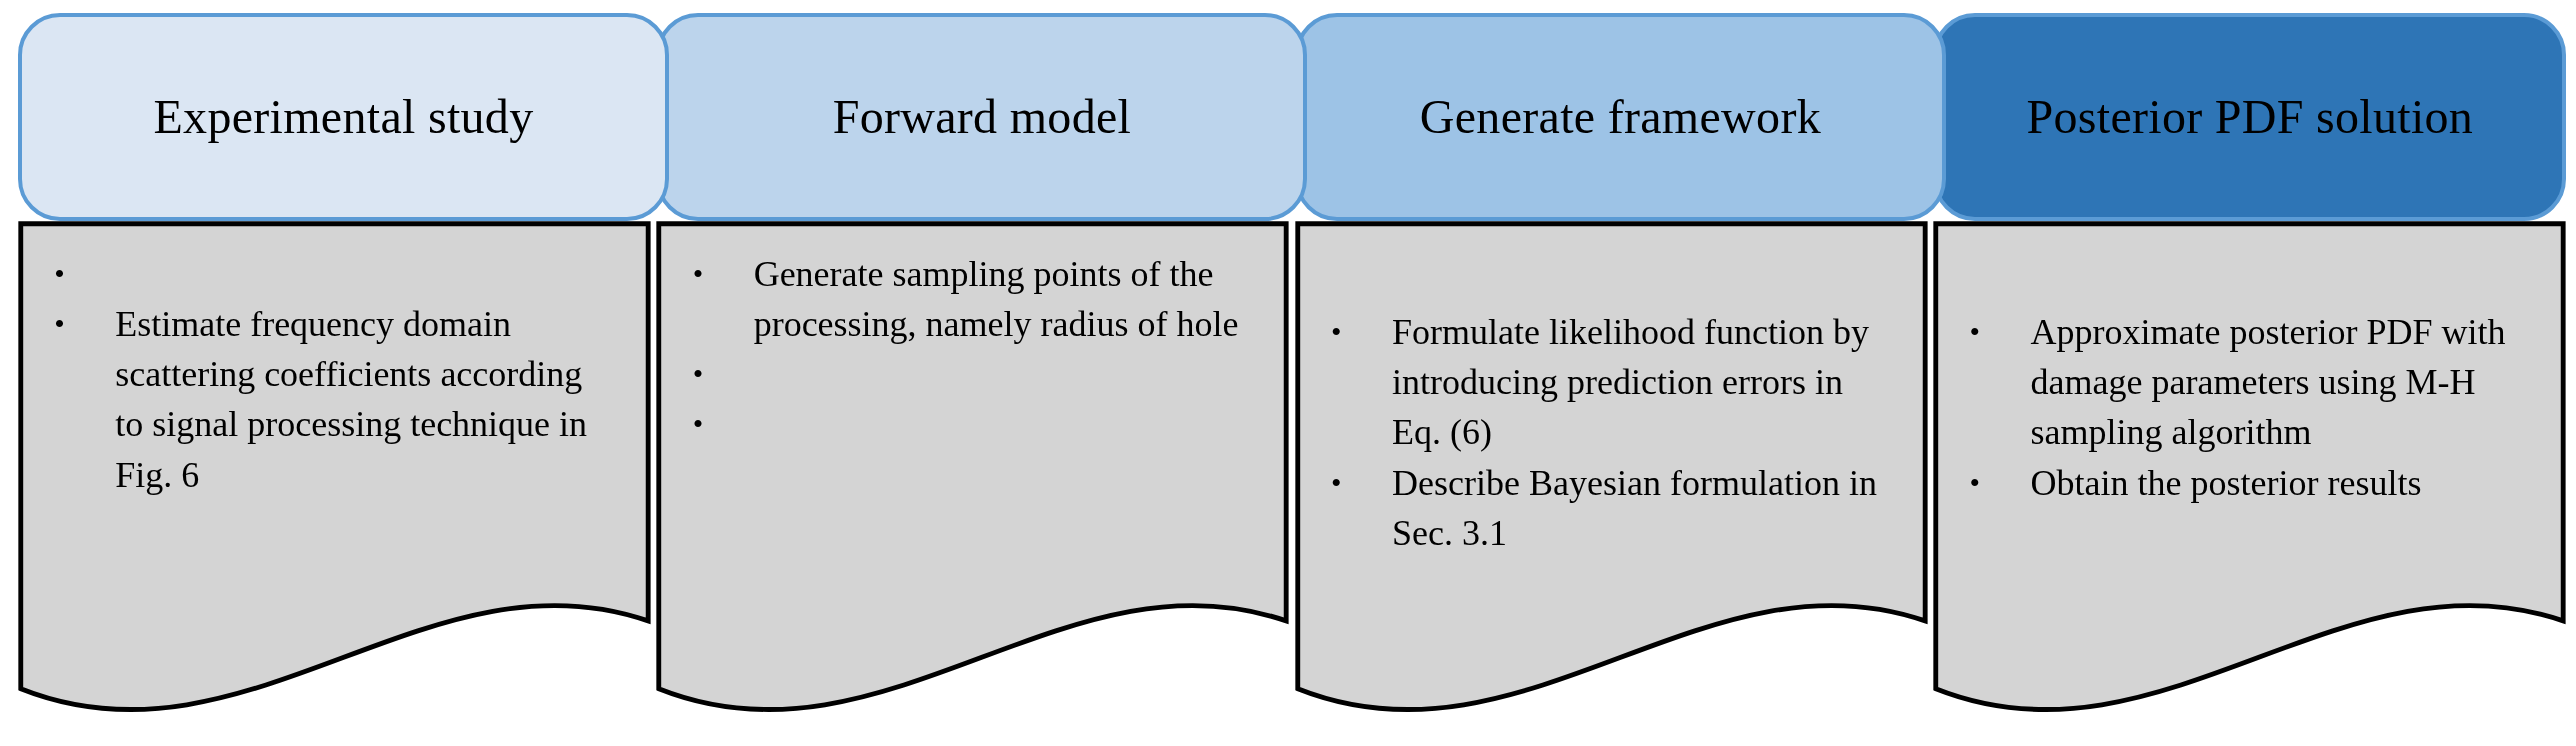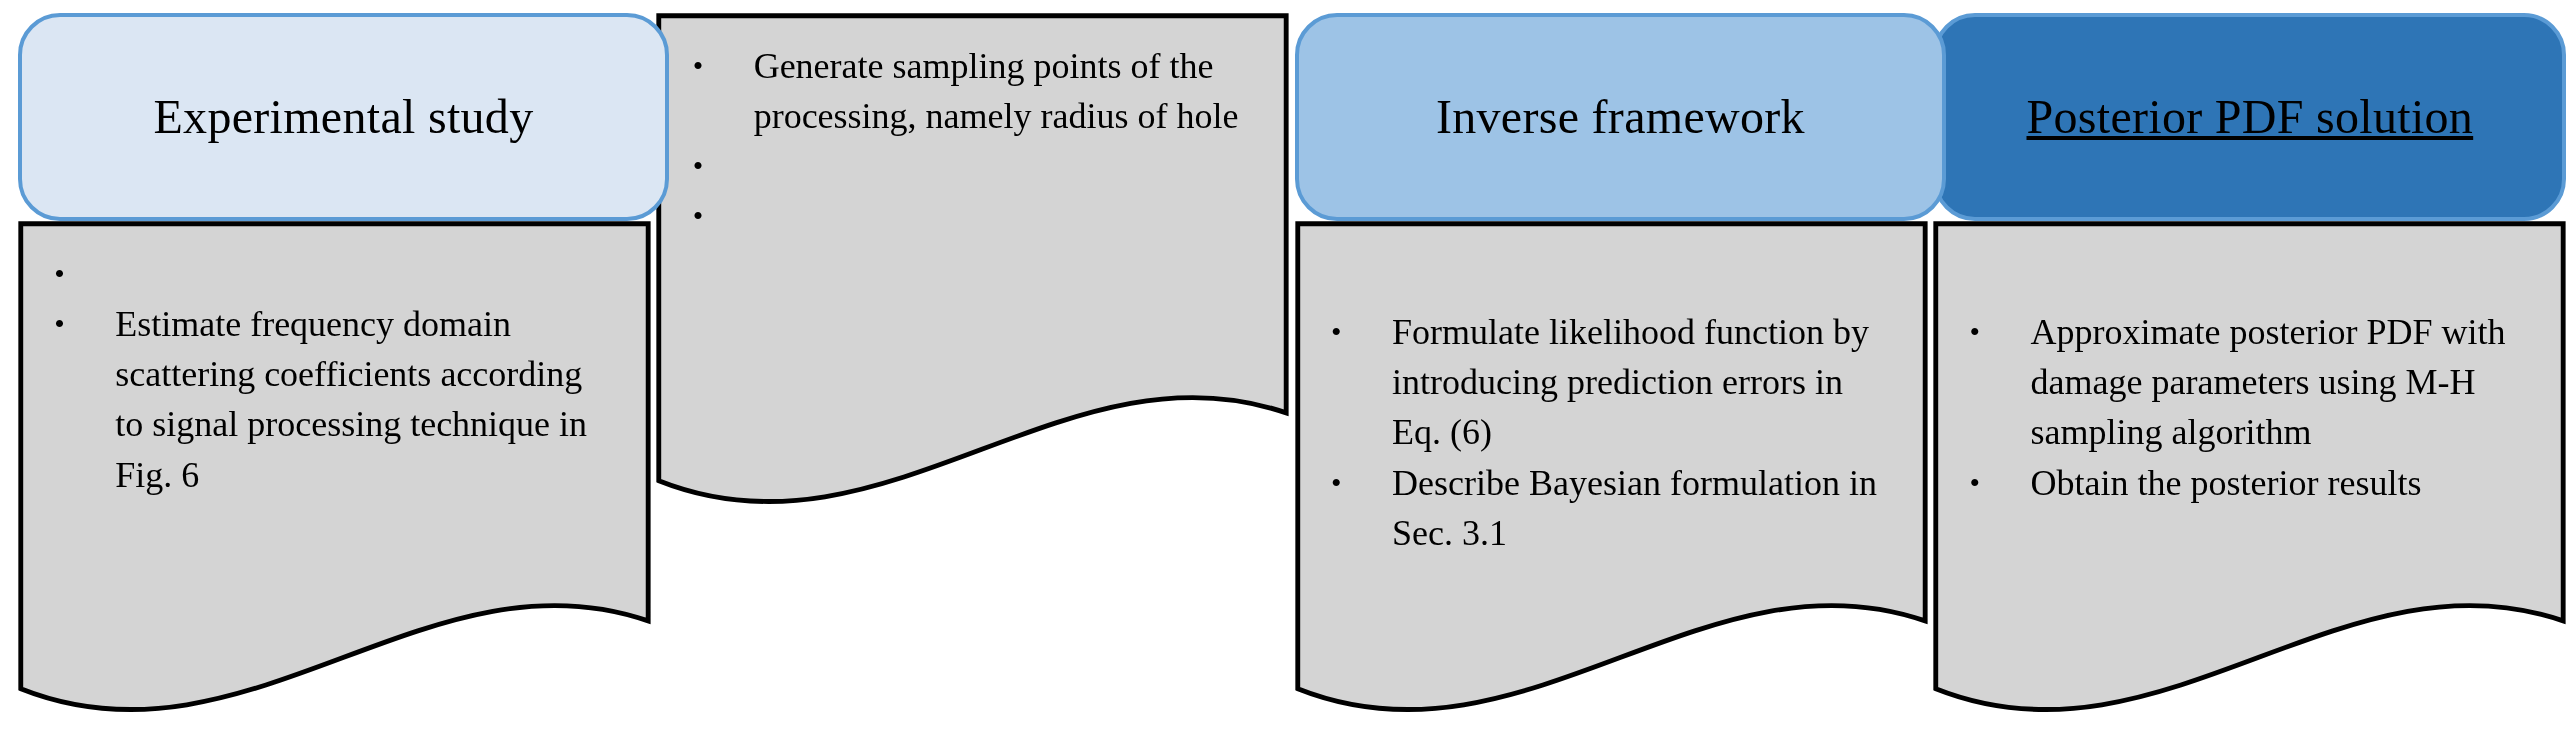--- a/index.html
+++ b/index.html
@@ -34,21 +34,21 @@
     align-items: center;
     justify-content: center;
     text-align: center;
     font-size: 48px;
     color: #000000;
     letter-spacing: 0.3px;
   }
   .column:nth-child(1) .stage-header { z-index: 4; }
   .column:nth-child(2) .stage-header { z-index: 3; }
   .column:nth-child(3) .stage-header { z-index: 2; }
-  .column:nth-child(4) .stage-header { z-index: 1; width: 100%; text-decoration: underline; }
+  .column:nth-child(4) .stage-header { z-index: 1; width: 100%; }
 
   .stage-body {
     position: relative;
     height: 512px;
   }
   .stage-body svg {
     position: absolute;
     left: 0; top: 0;
     width: 100%;
     height: 100%;
@@ -96,41 +96,42 @@
         </li>
         <li class="bullet-item">
           <span class="bullet-dot">•</span>
           <span class="bullet-text">Estimate frequency domain scattering coefficients according to signal processing technique in Fig. 6</span>
         </li>
       </ul>
     </div>
   </div>
 
   <div class="column">
+    <div class="stage-header" style="background-color: rgb(188, 212, 236); border-color: rgb(91, 155, 213);">Forward model</div>
     <div class="stage-body">
       <svg viewBox="0 0 914 740" preserveAspectRatio="none">
         <path d="M 4 4 L 910 4 L 910 578 C 592 468 330 806 4 676 Z" stroke-width="7" fill="#d4d4d4" stroke="#000000"></path>
       </svg>
       <ul class="bullet-list">
         <li class="bullet-item">
           <span class="bullet-dot">•</span>
           <span class="bullet-text">Generate sampling points of the processing, namely radius of hole</span>
         </li>
         <li class="bullet-item">
           <span class="bullet-dot">•</span>
         </li>
         <li class="bullet-item">
           <span class="bullet-dot">•</span>
         </li>
       </ul>
     </div>
   </div>
 
   <div class="column">
-    <div class="stage-header" style="background-color: rgb(157, 195, 230); border-color: rgb(91, 155, 213);">Inverse framework</div>
+    <div class="stage-header" style="background-color: rgb(157, 195, 230); border-color: rgb(91, 155, 213);">Generate framework</div>
     <div class="stage-body">
       <svg viewBox="0 0 914 740" preserveAspectRatio="none">
         <path d="M 4 4 L 910 4 L 910 578 C 592 468 330 806 4 676 Z" stroke-width="7" fill="#d4d4d4" stroke="#000000"></path>
       </svg>
       <ul class="bullet-list">
         <li class="bullet-item">
           <span class="bullet-dot">•</span>
           <span class="bullet-text">Formulate likelihood function by introducing prediction errors in Eq. (6)</span>
         </li>
         <li class="bullet-item">

